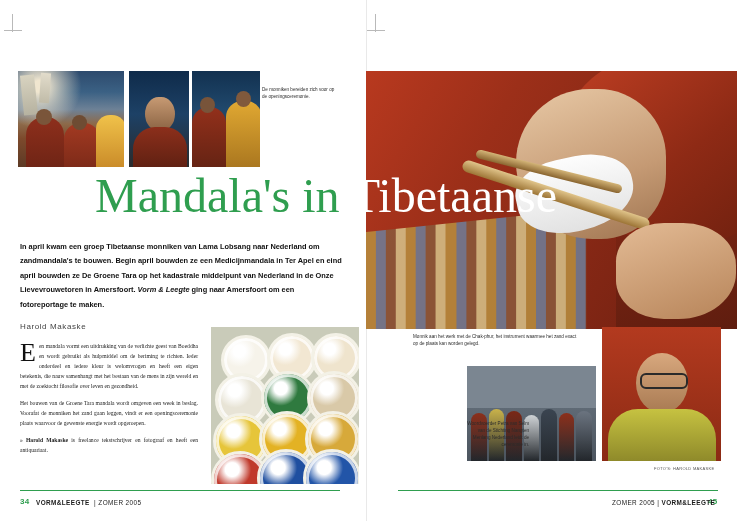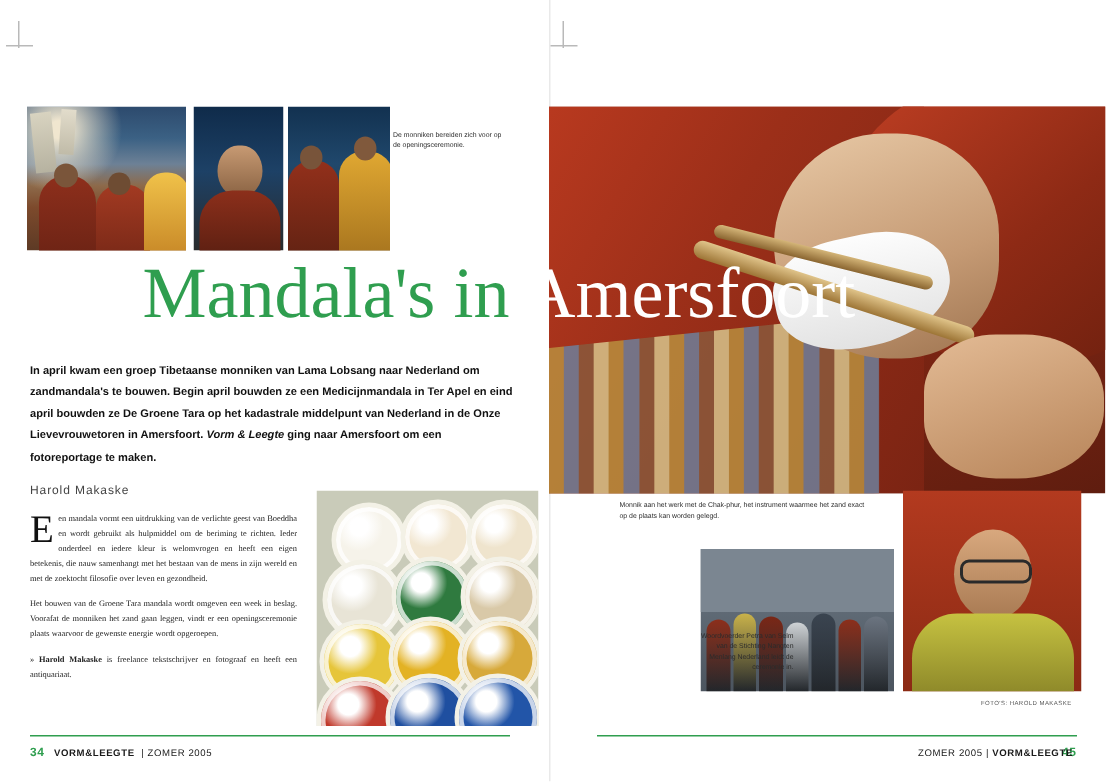--- a/index.html
+++ b/index.html
@@ -222,21 +222,21 @@
       <div class="p" style="left: 109px; width: 16px; height: 50px; background: linear-gradient(rgb(107, 116, 128), rgba(0, 0, 0, 0.55));"></div>
     </div>
 
   <div class="photo" id="photo-portrait">
     <div class="bg"></div>
       <div class="face"></div>
       <div class="glass"></div>
       <div class="robe"></div>
   </div>
 
-  <div class="headline"><span>Mandala's in </span><span class="white">Amersfoort</span></div>
+  <div class="headline"><span>Mandala's in </span><span class="white">Tibetaanse</span></div>
 
   <div class="lead"><span>In april kwam een groep Tibetaanse monniken van Lama Lobsang naar Nederland om zandmandala's te bouwen. Begin april bouwden ze een Medicijnmandala in Ter Apel en eind april bouwden ze De Groene Tara op het kadastrale middelpunt van Nederland in de Onze Lievevrouwetoren in Amersfoort.</span>
     <span class="ital">Vorm &amp; Leegte</span><span> ging naar Amersfoort om een fotoreportage te maken.</span>
   </div>
 
   <div class="byline">Harold Makaske</div>
 
   <div class="bodycol">
     <p><span class="dropcap">E</span><span>en mandala vormt een uitdrukking van de verlichte geest van Boeddha en wordt gebruikt als hulpmiddel om de beriming te richten. Ieder onderdeel en iedere kleur is welomvrogen en heeft een eigen betekenis, die nauw samenhangt met het bestaan van de mens in zijn wereld en met de zoektocht filosofie over leven en gezondheid.</span></p>
     <p>Het bouwen van de Groene Tara mandala wordt omgeven een week in beslag. Voorafat de monniken het zand gaan leggen, vindt er een openingsceremonie plaats waarvoor de gewenste energie wordt opgeroepen.</p>

